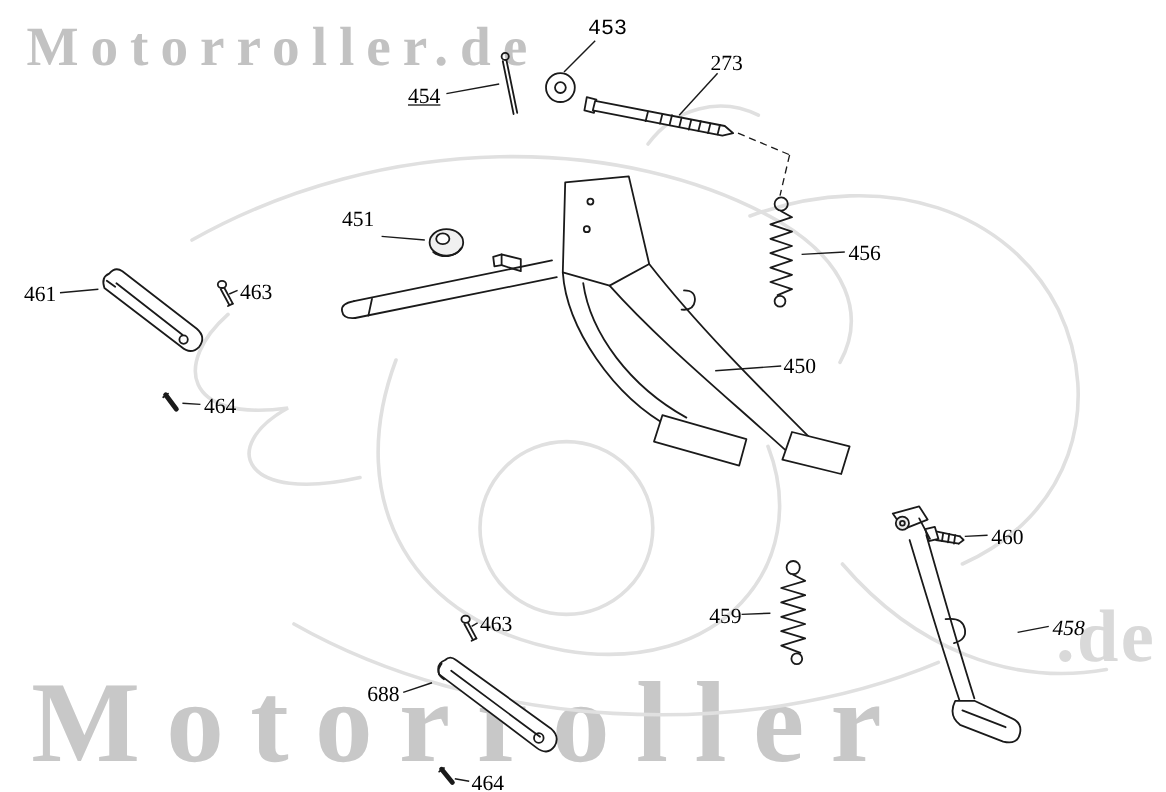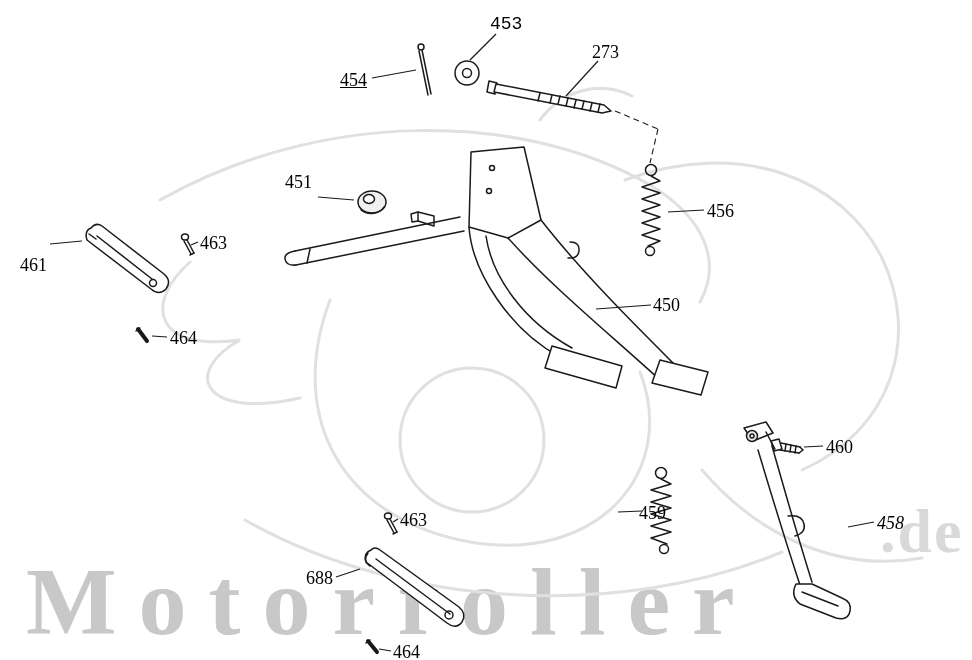--- a/index.html
+++ b/index.html
@@ -19,20 +19,21 @@
     font-size:18px; color:#000;
     font-family:"Liberation Serif", serif;
     white-space:nowrap;
   }
 </style>
 </head>
 <body>
 
 <div class="canvas">
 
+  <div class="wm wm-top">Motorroller.de</div>
   <div class="wm wm-bottom">Motorroller</div>
   <div class="wm wm-corner">.de</div>
 
   <svg class="diagram" width="972" height="660" viewBox="0 0 972 660">
 
     <g stroke="#e0e0e0" stroke-width="3" fill="none" stroke-linecap="round">
       <path d="M160,200 C320,110 520,110 650,185 C705,218 722,262 700,302"></path>
       <path d="M190,262 C145,302 152,352 240,340 C182,372 202,420 300,398"></path>
       <path d="M330,300 C285,420 345,520 470,542 C600,564 678,470 640,372"></path>
       <path d="M625,180 C740,138 842,178 882,258 C920,338 892,430 802,470"></path>
@@ -180,24 +181,24 @@
       <path d="M336,577 L360,569"></path>
       <path d="M391,651 L379,649"></path>
     </g>
   </svg>
 
   <div class="lbl" style="left:490px; top:14px;font-family:Liberation Mono, monospace;">453</div>
   <div class="lbl" style="left:592px; top:42px;">273</div>
   <div class="lbl" style="left:340px; top:70px;text-decoration:underline;">454</div>
   <div class="lbl" style="left:285px; top:172px;">451</div>
   <div class="lbl" style="left:707px; top:201px;">456</div>
-  <div class="lbl" style="left:20px;  top:235px;margin-top:20px;">461</div>
+  <div class="lbl" style="left:20px;  top:235px;">461</div>
   <div class="lbl" style="left:200px; top:233px;">463</div>
   <div class="lbl" style="left:170px; top:328px;">464</div>
   <div class="lbl" style="left:653px; top:295px;">450</div>
   <div class="lbl" style="left:826px; top:437px;">460</div>
-  <div class="lbl" style="left:591px; top:503px;margin-left:48px;">459</div>
+  <div class="lbl" style="left:591px; top:503px;">459</div>
   <div class="lbl" style="left:877px; top:513px;font-style:italic;">458</div>
   <div class="lbl" style="left:400px; top:510px;">463</div>
   <div class="lbl" style="left:306px; top:568px;">688</div>
   <div class="lbl" style="left:393px; top:642px;">464</div>
 
 </div>
 
 </body></html>

